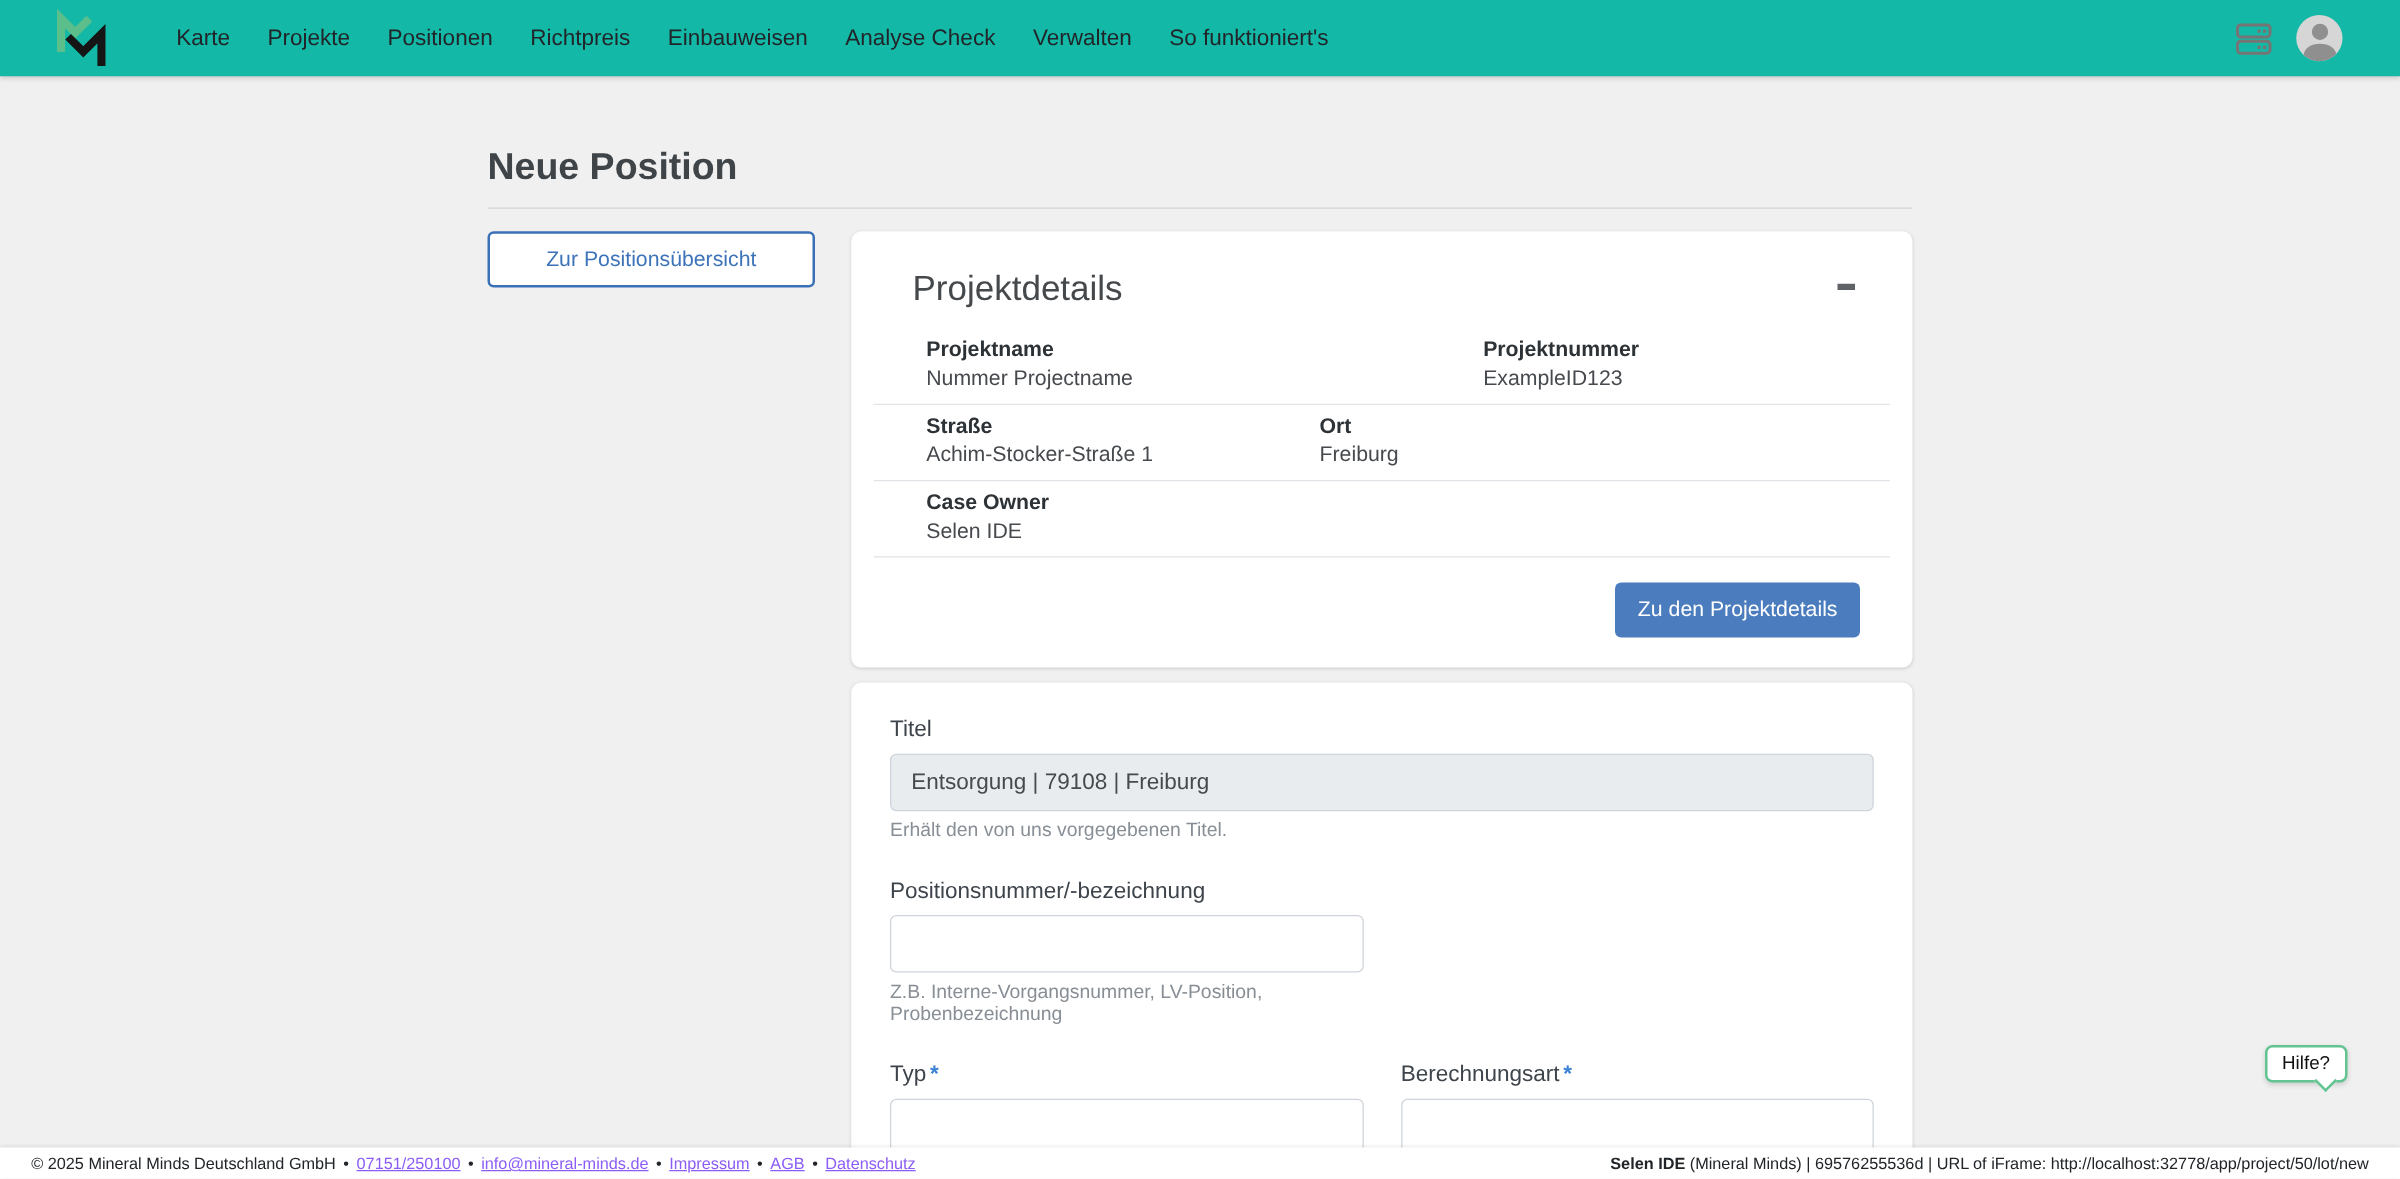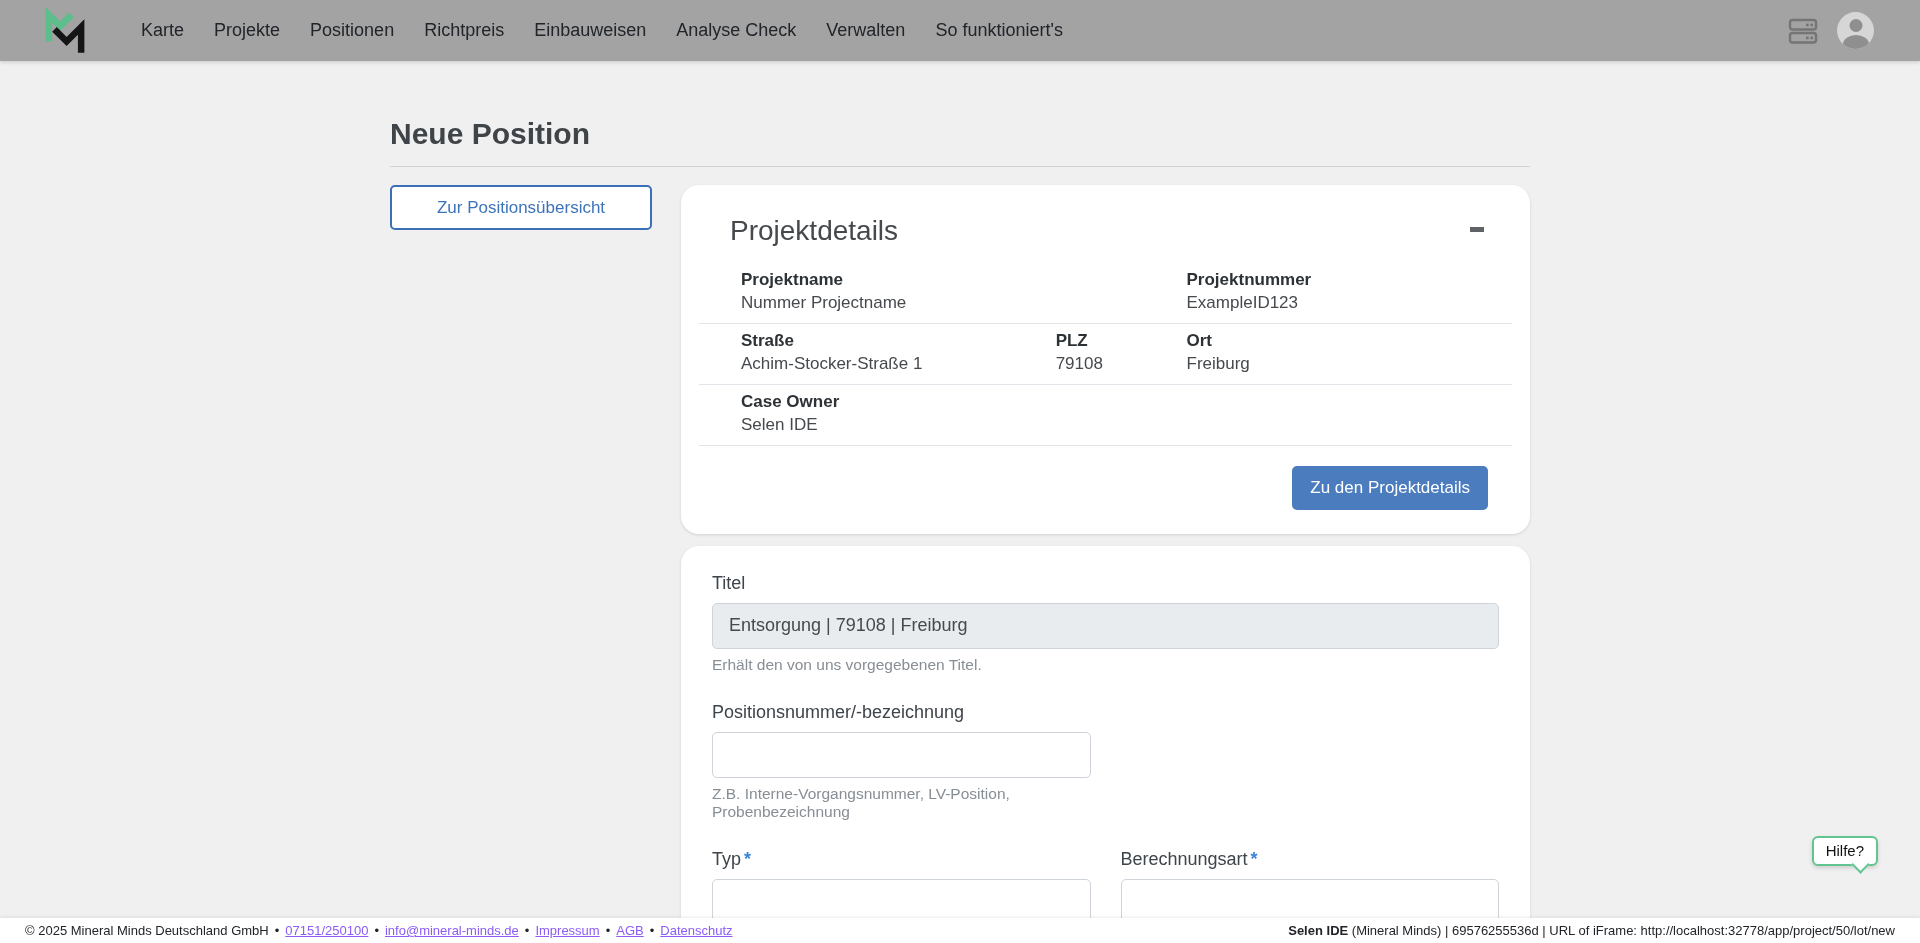--- a/index.html
+++ b/index.html
@@ -1,20 +1,20 @@
 <!DOCTYPE html>
 <html><head>
 <meta charset="utf-8">
 <style>
   * { margin:0; padding:0; box-sizing:border-box; }
   html,body { width:1920px; height:943px; overflow:hidden; background:#f0f0f0;
               font-family:"Liberation Sans", sans-serif; }
 
   
-  .navbar { position:fixed; top:0; left:0; width:100%; height:61px; background:#a3a3a3;
+  .navbar { position:fixed; top:0; left:0; width:100%; height:61px; background:#14b8a6;
             display:flex; align-items:center; box-shadow:0 1px 4px rgba(0,0,0,.18); z-index:50; }
   .brand { margin-left:44px; display:flex; align-items:center; cursor:pointer; }
   .nav-items { display:flex; align-items:center; margin-left:40px; }
   .nav-item { padding:0 15px; font-size:18px; font-weight:500; color:#212529; cursor:pointer;
               line-height:61px; white-space:nowrap; }
   .nav-right { margin-left:auto; margin-right:46px; display:flex; align-items:center; gap:18px; }
   .icon-btn { background:none; border:none; cursor:pointer; display:flex; align-items:center; }
   .avatar { width:37px; height:37px; border-radius:50%; background:#d6d6d6; position:relative; overflow:hidden; cursor:pointer; }
   .avatar .head { position:absolute; left:50%; top:7px; transform:translateX(-50%);
                   width:13px; height:13px; border-radius:50%; background:#8f8f8f; }
@@ -27,21 +27,21 @@
   .page-title { font-size:30px; font-weight:600; color:#3f4448; }
   .title-rule { border:none; border-top:1px solid #d3d3d3; margin-top:15px; }
   .content-row { display:flex; margin-top:18px; align-items:flex-start; }
   .left-col { width:262px; margin-right:29px; flex:none; }
   .right-col { width:849px; flex:none; }
 
   .btn-outline { width:100%; height:45px; background:#fff; border:2px solid #3a70b5; border-radius:5px;
                  color:#3d74b9; font-size:17px; font-family:Liberation Sans, sans-serif; cursor:pointer; }
 
   
-  .card { background:#fff; border-radius:18px; box-shadow:0 1px 3px rgba(0,0,0,.13); }
+  .card { background:#fff; border-radius:8px; box-shadow:0 1px 3px rgba(0,0,0,.13); }
   .pcard { padding:30px 0 22px; }
   .pcard-head { display:flex; justify-content:space-between; align-items:flex-start; padding:0 42px 0 49px; }
   .pcard-title { font-size:28px; font-weight:400; color:#46494c; }
   .collapse-btn { background:none; border:none; cursor:pointer; padding:8px 4px; margin-top:4px; }
   .minus-icon { display:block; width:14px; height:5px; background:#5f6368; }
   .ptable { margin:16px 18px 0; }
   .prow { display:grid; grid-template-columns:38.7% 16.1% 45.2%; border-bottom:1px solid #e1e4e8; }
   .pcell { padding:6px 42px 8px; }
   .plabel { font-size:17px; font-weight:700; color:#2d3236; line-height:1.35; }
   .pvalue { font-size:17px; font-weight:400; color:#46494d; line-height:1.35; }
@@ -151,24 +151,20 @@
                 <div class="plabel">Projektnummer</div>
                 <div class="pvalue">ExampleID123</div>
               </div>
             </div>
             <div class="prow">
               <div class="pcell">
                 <div class="plabel">Straße</div>
                 <div class="pvalue">Achim-Stocker-Straße 1</div>
               </div>
               <div class="pcell">
-                <div class="plabel">PLZ</div>
-                <div class="pvalue">79108</div>
-              </div>
-              <div class="pcell">
                 <div class="plabel">Ort</div>
                 <div class="pvalue">Freiburg</div>
               </div>
             </div>
             <div class="prow">
               <div class="pcell">
                 <div class="plabel">Case Owner</div>
                 <div class="pvalue">Selen IDE</div>
               </div>
               <div class="pcell"></div>

